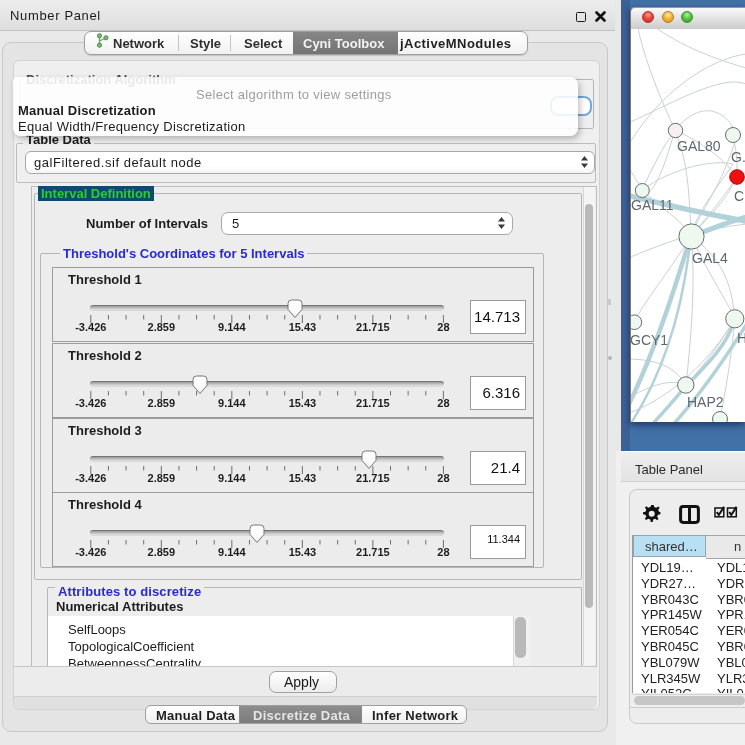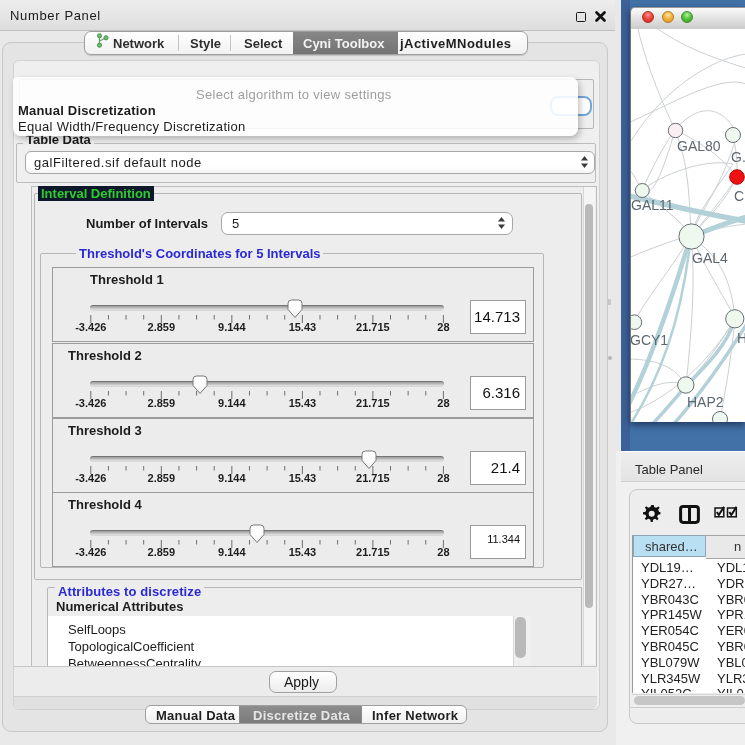--- a/index.html
+++ b/index.html
@@ -38,54 +38,55 @@
   </svg>
   <div class="abs b13" style="left:113px;top:36px;color:#2d2d2d;">Network</div>
   <div class="abs b13" style="left:190px;top:36px;color:#2d2d2d;">Style</div>
   <div class="abs b13" style="left:244px;top:36px;color:#2d2d2d;">Select</div>
   <div class="abs b13" style="left:303px;top:36px;color:#f3f3f3;">Cyni Toolbox</div>
   <div class="abs b13" style="left:400px;top:36px;color:#1f1f1f;letter-spacing:0.45px;">jActiveMNodules</div>
 
   <div class="abs" style="left:13px;top:60px;width:585px;height:648px;background:#efefef;border:1px solid #d2d2d2;border-radius:6px;"></div>
 
   <div class="abs" style="left:19px;top:79px;width:573px;height:48px;border:1px solid #b6b6b6;border-radius:2px;"></div>
+  <div class="abs b13" style="left:23px;top:72px;background:#efefef;padding:0 3px;color:#4a4a4a;">Discretization Algorithm</div>
   <div class="abs" style="left:550px;top:96px;width:38px;height:16px;border:2.5px solid #74a7da;border-radius:8px;background:#fff;"></div>
 
   <div class="abs" style="left:16px;top:143px;width:578px;height:38px;border:1px solid #bcbcbc;border-radius:2px;"></div>
   <div class="abs b13" style="left:23px;top:132px;background:#efefef;padding:0 3px;">Table Data</div>
 
   <div class="abs" style="left:25px;top:151px;width:568px;height:21px;background:#ffffff;border:1px solid #a8a8a8;border-radius:6px;box-shadow:inset 0 -6px 8px -6px #e9e9e9;"></div>
   <div class="abs r13" style="left:34px;top:155px;letter-spacing:0.55px;">galFiltered.sif default node</div>
   <svg class="abs" style="left:580px;top:156px;" width="9" height="12" viewBox="0 0 9 12">
     <path d="M4.5 0 L8 4.5 L1 4.5 Z" fill="#3a3a3a"></path>
       <path d="M4.5 12 L8 7.5 L1 7.5 Z" fill="#3a3a3a"></path>
   </svg>
 
   <div class="abs" style="left:31px;top:186px;width:564px;height:480px;background:#ededed;border:1px solid #bdbdbd;"></div>
 
   <div class="abs" style="left:583px;top:187px;width:11px;height:478px;background:#f4f4f4;border-left:1px solid #d7d7d7;"></div>
   <div class="abs" style="left:584.5px;top:204px;width:8px;height:404px;background:#b9b9b9;border-radius:5px;"></div>
 
   <div class="abs" style="left:34px;top:193px;width:546px;height:385px;border:1px solid #b6b6b6;border-radius:2px;"></div>
-  <div class="abs b13" style="left:38px;top:186px;background:#0f172a;padding:0 3px;color:#2ecc2e;">Interval Definition</div>
+  <div class="abs b13" style="left:38px;top:186px;background:#0c4a6e;padding:0 3px;color:#2ecc2e;">Interval Definition</div>
 
   <div class="abs b13" style="left:86px;top:216px;">Number of Intervals</div>
   <div class="abs" style="left:221px;top:212px;width:290px;height:21px;background:#ffffff;border:1px solid #a8a8a8;border-radius:7px;"></div>
   <div class="abs r13" style="left:232px;top:216px;">5</div>
   <svg class="abs" style="left:497px;top:217px;" width="9" height="12" viewBox="0 0 9 12">
     <path d="M4.5 0 L8 4.5 L1 4.5 Z" fill="#3a3a3a"></path>
       <path d="M4.5 12 L8 7.5 L1 7.5 Z" fill="#3a3a3a"></path>
   </svg>
 
   <div class="abs" style="left:40px;top:253px;width:502px;height:313px;border:1px solid #b6b6b6;border-radius:2px;"></div>
-  <div class="abs" style="left:60px;top:246px;background:#ededed;padding:0 3px;color:#2929d6;font-size:13px;font-weight:bold;margin-left:16px;">Threshold's Coordinates for 5 Intervals</div>
+  <div class="abs" style="left:60px;top:246px;background:#ededed;padding:0 3px;color:#2929d6;font-size:13px;font-weight:bold;">Threshold's Coordinates for 5 Intervals</div>
 
   <div id="thresholds">
   <div class="abs" style="left:52px;top:267px;width:480px;height:73px;background:#ececec;border:1px solid #9b9b9b;"></div>
-  <div class="abs b13" style="left:68px;top:272px;margin-left:22px;">Threshold 1</div>
+  <div class="abs b13" style="left:68px;top:272px;">Threshold 1</div>
   <div class="abs" style="left:89.5px;top:304.5px;width:354px;height:4px;border-radius:3px;background:linear-gradient(#9a9a9a,#e4e4e4);border-top:1px solid #757575;border-bottom:1px solid #d8d8d8;"></div>
   <svg class="abs" style="left:88px;top:315px;" width="362" height="10" viewBox="0 0 362 10">
         <path d="M2.80 0 L2.80 8" stroke="#6e6e6e" stroke-width="1"></path>
         <path d="M20.43 0 L20.43 4.5" stroke="#6e6e6e" stroke-width="1"></path>
         <path d="M38.06 0 L38.06 4.5" stroke="#6e6e6e" stroke-width="1"></path>
         <path d="M55.69 0 L55.69 4.5" stroke="#6e6e6e" stroke-width="1"></path>
         <path d="M73.32 0 L73.32 8" stroke="#6e6e6e" stroke-width="1"></path>
         <path d="M90.95 0 L90.95 4.5" stroke="#6e6e6e" stroke-width="1"></path>
         <path d="M108.58 0 L108.58 4.5" stroke="#6e6e6e" stroke-width="1"></path>
         <path d="M126.21 0 L126.21 4.5" stroke="#6e6e6e" stroke-width="1"></path>

